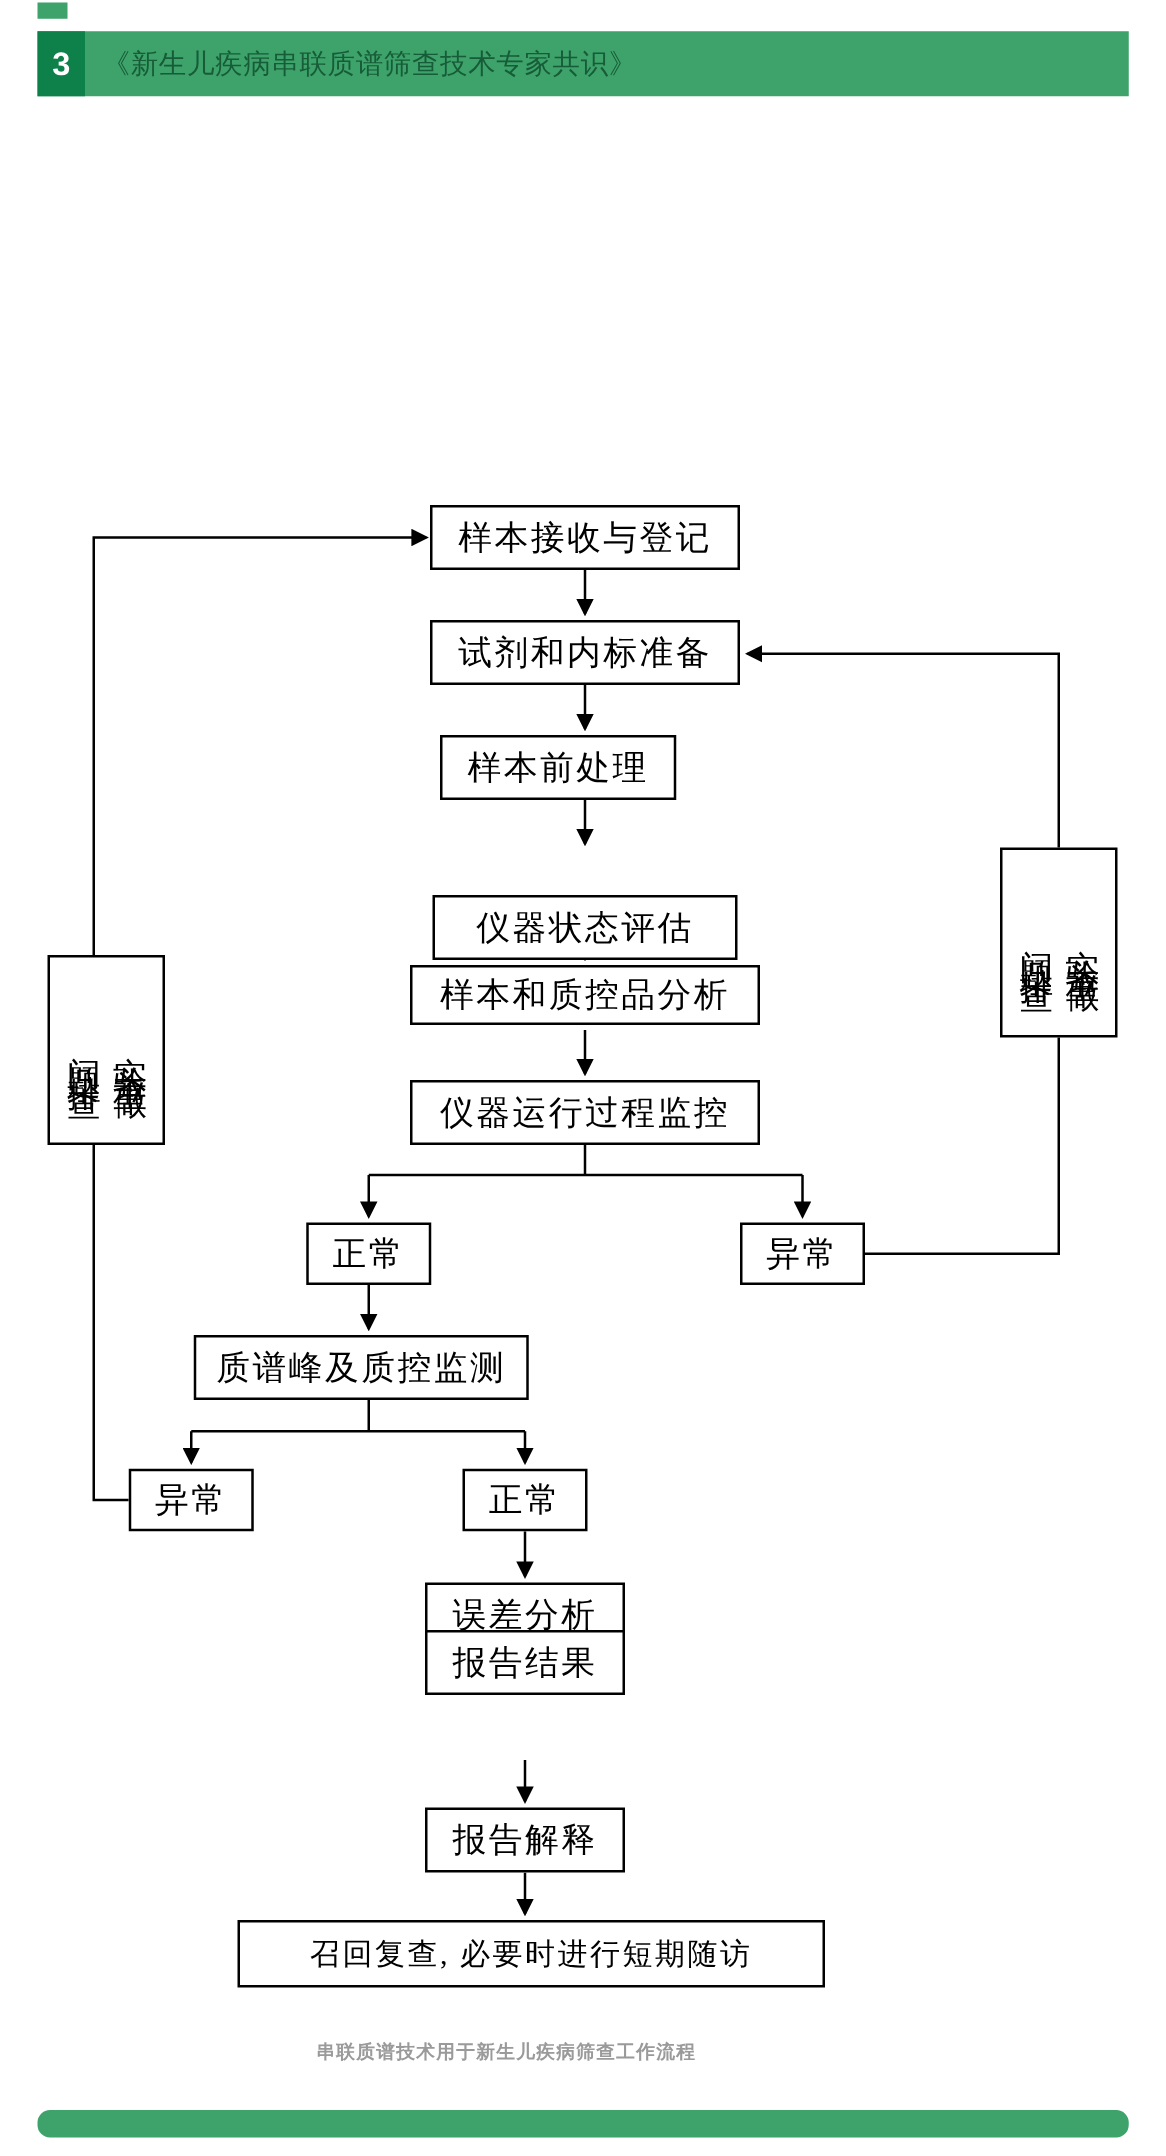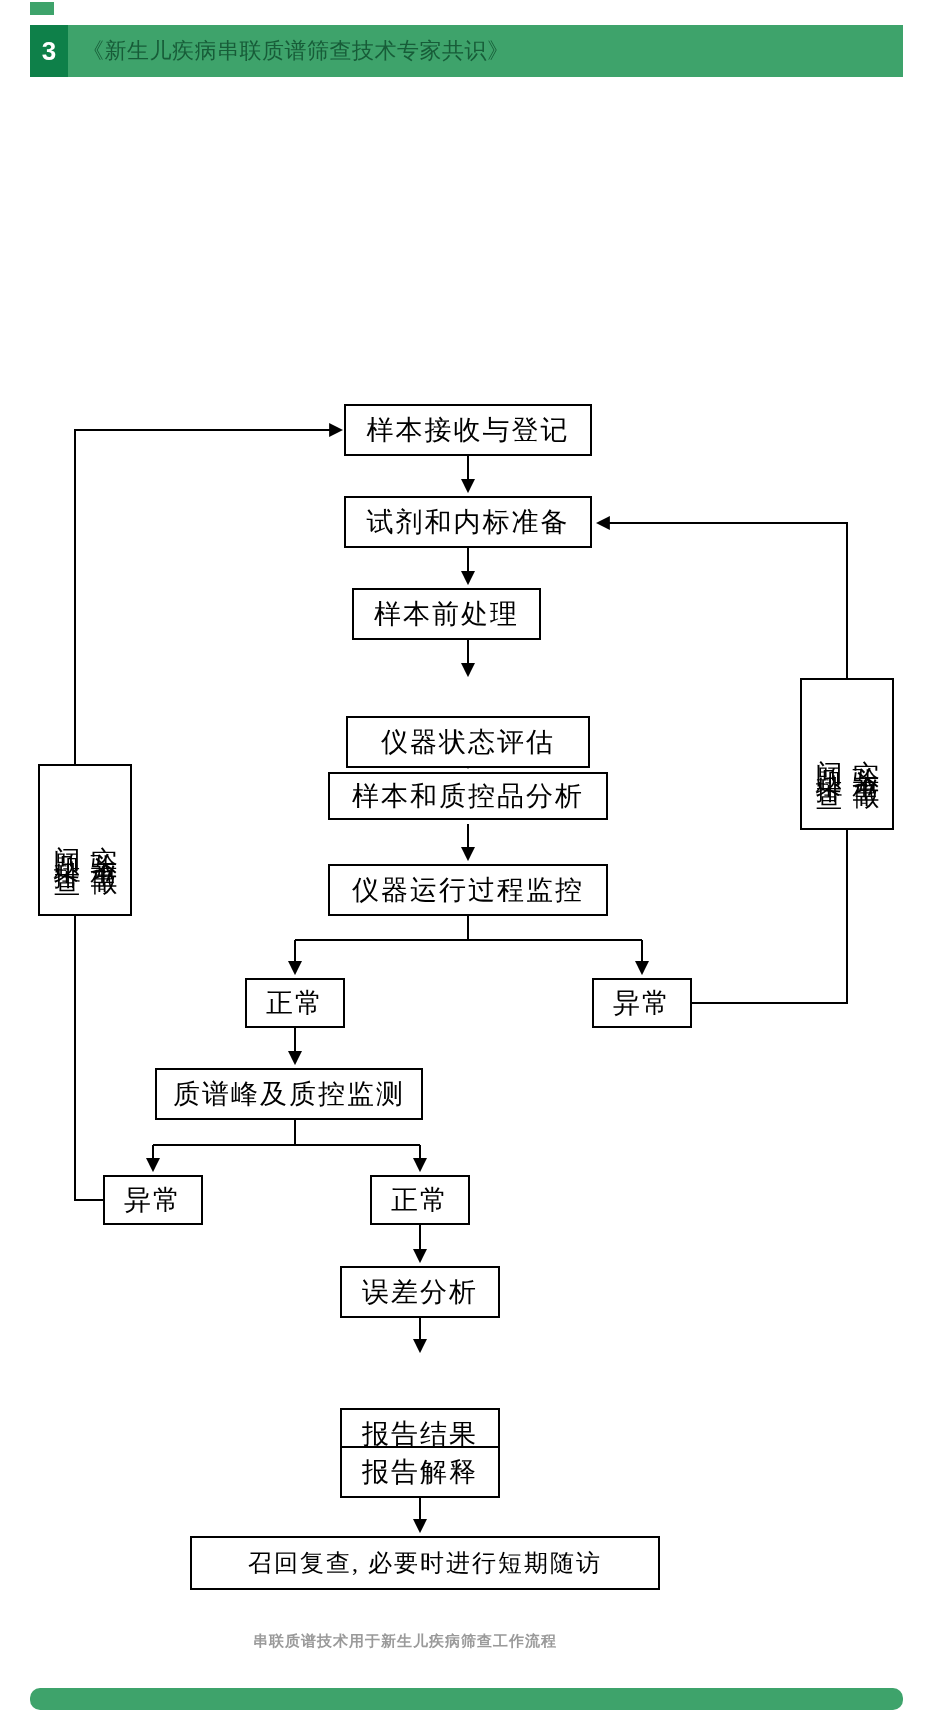--- a/index.html
+++ b/index.html
@@ -77,21 +77,21 @@
   <div class="node" style="left:352px;top:588px;width:189px;height:52px;">样本前处理</div>
   <div class="node" style="left:346px;top:680px;width:244px;height:52px;margin-top:36px;">仪器状态评估</div>
   <div class="node" style="left:328px;top:772px;width:280px;height:48px;">样本和质控品分析</div>
   <div class="node" style="left:328px;top:864px;width:280px;height:52px;">仪器运行过程监控</div>
   <div class="node" style="left:245px;top:978px;width:100px;height:50px;">正常</div>
   <div class="node" style="left:592px;top:978px;width:100px;height:50px;">异常</div>
   <div class="node" style="left:155px;top:1068px;width:268px;height:52px;">质谱峰及质控监测</div>
   <div class="node" style="left:103px;top:1175px;width:100px;height:50px;">异常</div>
   <div class="node" style="left:370px;top:1175px;width:100px;height:50px;">正常</div>
   <div class="node" style="left:340px;top:1266px;width:160px;height:52px;">误差分析</div>
-  <div class="node" style="left:340px;top:1408px;width:160px;height:52px;">报告结果</div>
+  <div class="node" style="left:340px;top:1304px;width:160px;height:52px;">报告结果</div>
   <div class="node" style="left:340px;top:1446px;width:160px;height:52px;">报告解释</div>
   <div class="node wide" style="left:190px;top:1536px;width:470px;height:54px;">召回复查, 必要时进行短期随访</div>
 
   <div class="vbox" style="left:38px;top:764px;width:94px;height:152px;">
     <span class="vtext">问题排查</span>
     <span class="vtext">实验重做</span>
   </div>
 
   <div class="vbox" style="left:800px;top:678px;width:94px;height:152px;">
     <span class="vtext">问题排查</span>

